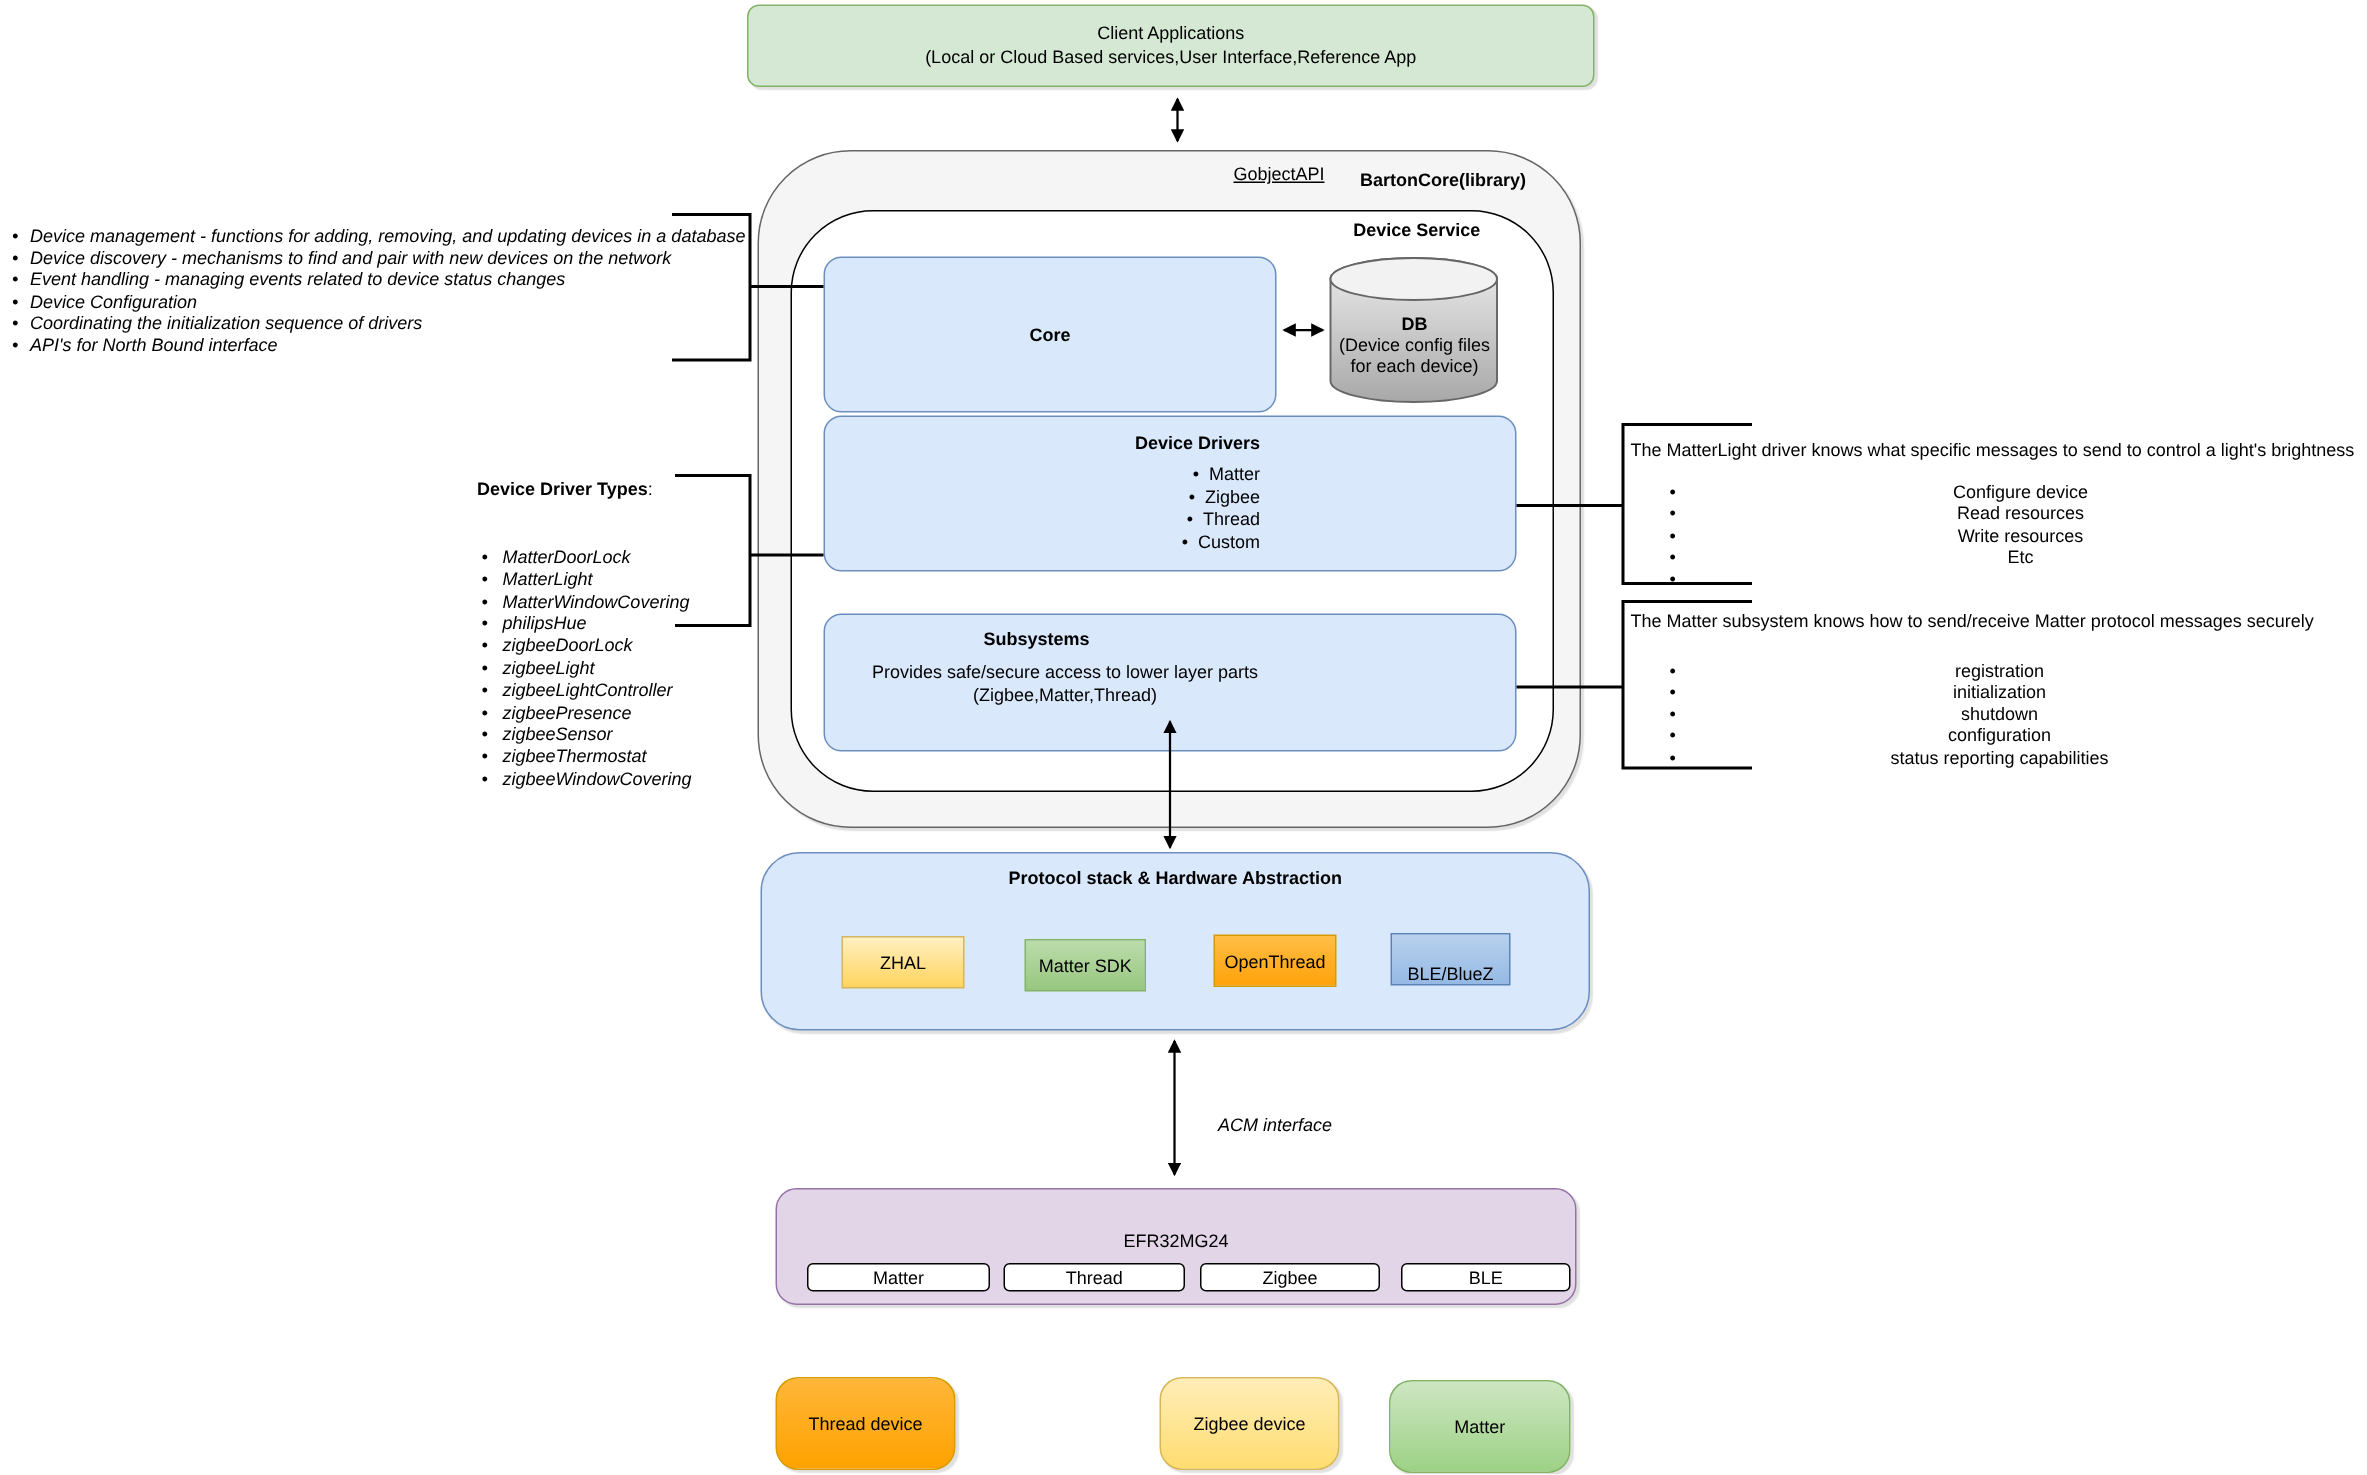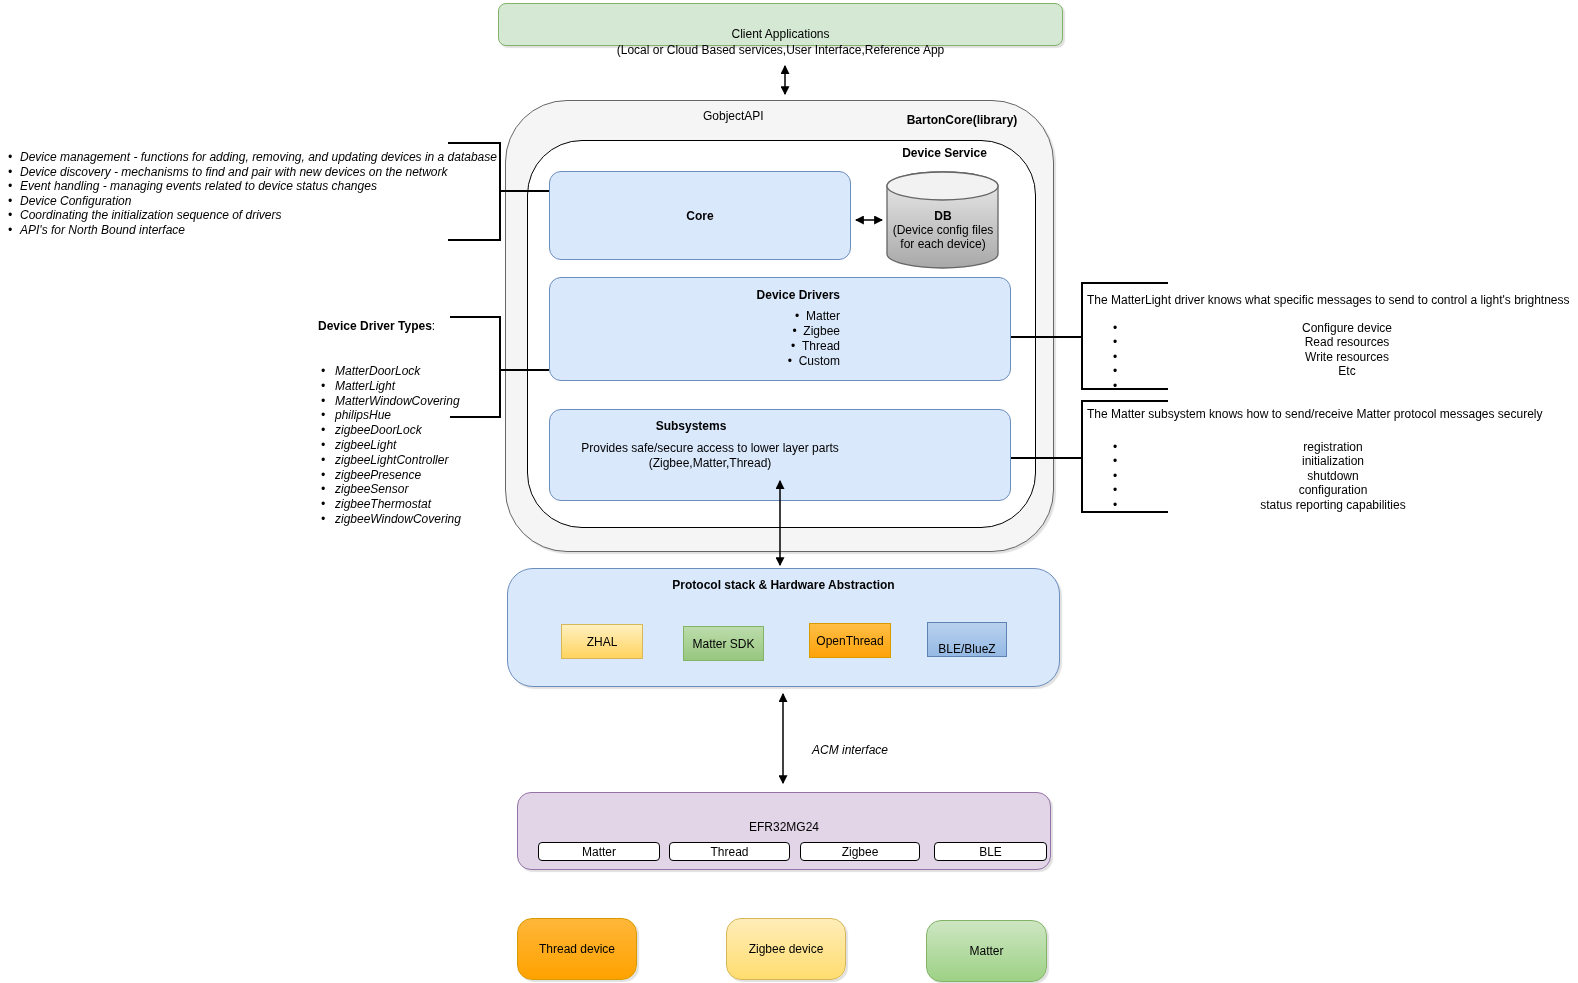--- a/index.html
+++ b/index.html
@@ -7,31 +7,31 @@
     position:relative;width:1578px;height:983px;overflow:hidden;
     font-family:"Liberation Sans","DejaVu Sans",sans-serif;
     font-size:12px;color:#000;background:#fff;
   }
   .abs{position:absolute;}
   .ctr{display:flex;align-items:center;justify-content:center;text-align:center;}
   .bold{font-weight:700;}
   .shadow{box-shadow:2px 2px 1px rgba(0,0,0,.12);border-radius:15px;}
 
   
-  .client-box{left:498px;top:3px;width:565px;height:43px;background:#d5e8d4;border:1px solid #82b366;border-radius:8px;text-align:center;padding-top:22px;line-height:16px;box-sizing:border-box;}
+  .client-box{left:498px;top:3px;width:565px;height:55px;background:#d5e8d4;border:1px solid #82b366;border-radius:8px;text-align:center;padding-top:10px;line-height:16px;box-sizing:border-box;}
 
   
   .outer-shell{left:505px;top:100px;width:547px;height:450px;background:#f5f5f5;border:1px solid #666;border-radius:62px;}
   .inner-shell{left:527px;top:140px;width:507px;height:386px;background:#fff;border:1px solid #000;border-radius:55px;}
-  .gobject-label{left:703px;top:109px;width:180px;text-align:left;}
+  .gobject-label{left:703px;top:109px;width:180px;text-align:right;text-decoration:underline;}
   .barton-title{left:897px;top:113px;width:130px;text-align:center;font-weight:700;}
   .service-title{left:882px;top:146px;width:125px;text-align:center;font-weight:700;}
 
   .blue-box{background:#dae8fc;border:1px solid #6c8ebf;border-radius:12px;box-sizing:border-box;}
-  .core-box{left:549px;top:171px;width:302px;height:89px;font-weight:700;}
+  .core-box{left:549px;top:171px;width:302px;height:104px;font-weight:700;}
   .drivers-box{left:549px;top:277px;width:462px;height:104px;}
   .drivers-inner{left:0;top:9px;width:290px;text-align:right;}
   .drivers-inner .ttl{line-height:16px;}
   .blist{list-style:none;margin:6px 0 0 0;padding:0;}
   .blist li{line-height:15px;}
   .blist li::before{content:"•\00a0\00a0";}
   .subsystems-box{left:549px;top:409px;width:462px;height:92px;}
   .subs-title{left:0;top:9px;width:282px;text-align:center;font-weight:700;}
   .subs-desc{left:0;top:31px;width:320px;text-align:center;line-height:15px;}
 
@@ -49,21 +49,21 @@
   .acm-label{left:812px;top:743px;font-style:italic;}
 
   
   .efr-box{left:517px;top:792px;width:534px;height:78px;background:#e1d5e7;border:1px solid #9673a6;border-radius:14px;box-sizing:border-box;}
   .efr-title{left:0;top:27px;width:100%;text-align:center;line-height:15px;}
   .slot{top:49px;height:19px;background:#fff;border:1.5px solid #000;border-radius:4px;box-sizing:border-box;font-size:12px;}
 
   
   .dev{width:120px;height:62px;border:1px solid;box-sizing:border-box;}
   .dev-orange{background:linear-gradient(#ffb63a,#ffa200);border-color:#d79b00;}
-  .dev-yellow{background:linear-gradient(#ffedb8,#ffdd70);border-color:#d6b656;}
+  .dev-yellow{background:linear-gradient(#ffedb8,#ffdd70);border-color:#d6b656;margin-left:47px;}
   .dev-green{background:linear-gradient(#cde6c2,#9dd185);border-color:#82b366;}
 
   
   .left-notes{left:2px;top:150px;width:496px;}
   .plain-list{list-style:none;margin:0;padding:0;}
   .plain-list li{position:relative;padding-left:18px;line-height:14.6px;font-style:italic;}
   .plain-list li::before{content:"•";position:absolute;left:6px;}
   .driver-types{left:318px;top:319px;width:230px;}
   .driver-types .ttl{line-height:14px;}
   .dt-list{margin-top:31px;}

